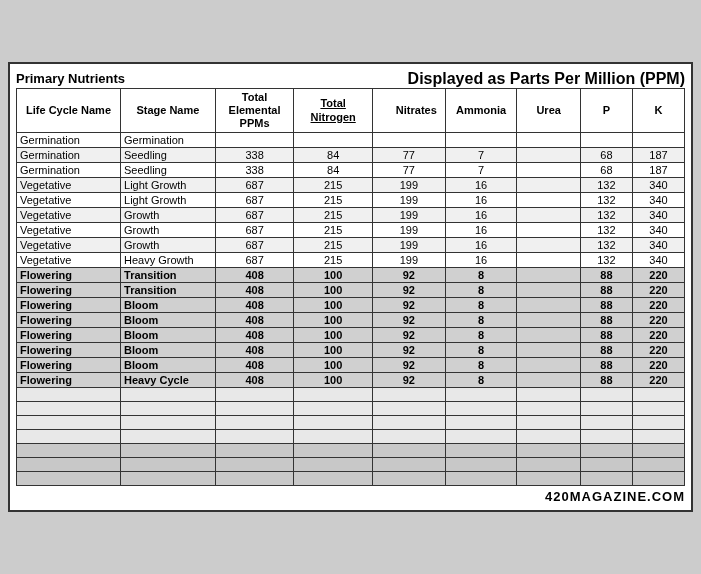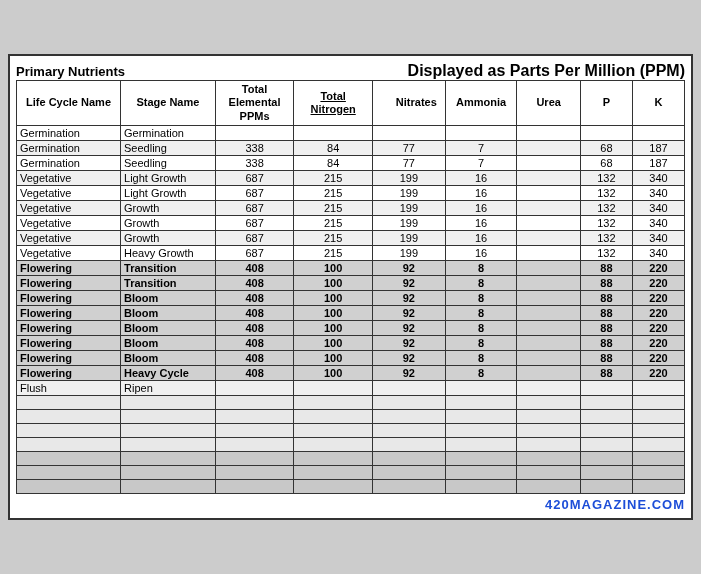--- a/index.html
+++ b/index.html
@@ -76,21 +76,21 @@
     }
     .watermark {
       text-align: right;
       font-size: 13px;
       font-weight: bold;
       color: #999;
       margin-top: 3px;
       letter-spacing: 1px;
     }
     .watermark span {
-      color: #1d4ed8;
+      color: #000000;
     }
   </style>
 </head>
 <body>
 
 <div class="outer-container">
   <div class="header-row">
     <span class="header-title">Primary Nutrients</span>
     <span class="header-subtitle">Displayed as Parts Per Million (PPM)</span>
   </div>
@@ -289,31 +289,20 @@
           <td class="td-left">Flowering</td>
           <td class="td-left">Heavy Cycle</td>
           <td>408</td>
           <td>100</td>
           <td>92</td>
           <td>8</td>
           <td></td>
           <td>88</td>
           <td>220</td>
         </tr>
-        <tr>
-          <td class="td-left">Flush</td>
-          <td class="td-left">Ripen</td>
-          <td></td>
-          <td></td>
-          <td></td>
-          <td></td>
-          <td></td>
-          <td></td>
-          <td></td>
-        </tr>
         <tr class="row-empty">
           <td style="background: rgb(232, 232, 232); height: 14px;"></td>
           <td style="background: rgb(232, 232, 232); height: 14px;"></td>
           <td style="background: rgb(232, 232, 232); height: 14px;"></td>
           <td style="background: rgb(232, 232, 232); height: 14px;"></td>
           <td style="background: rgb(232, 232, 232); height: 14px;"></td>
           <td style="background: rgb(232, 232, 232); height: 14px;"></td>
           <td style="background: rgb(232, 232, 232); height: 14px;"></td>
           <td style="background: rgb(232, 232, 232); height: 14px;"></td>
           <td style="background: rgb(232, 232, 232); height: 14px;"></td>

